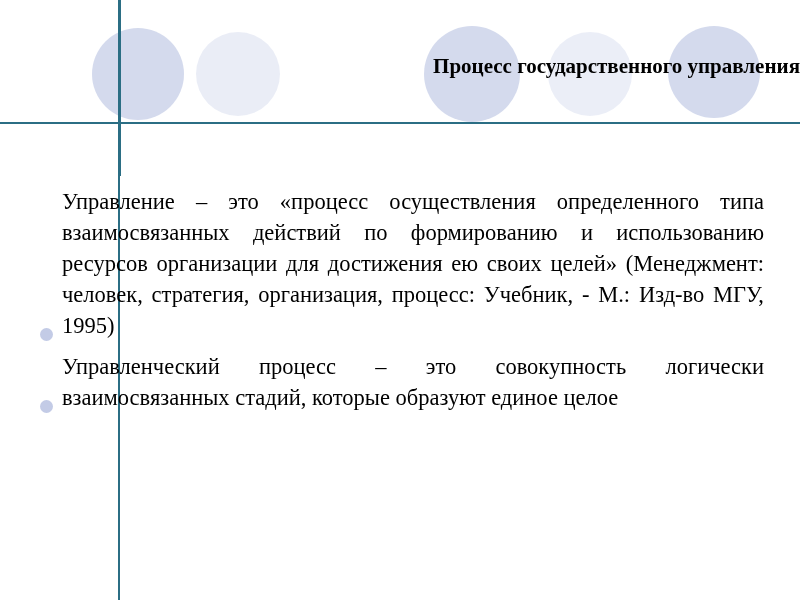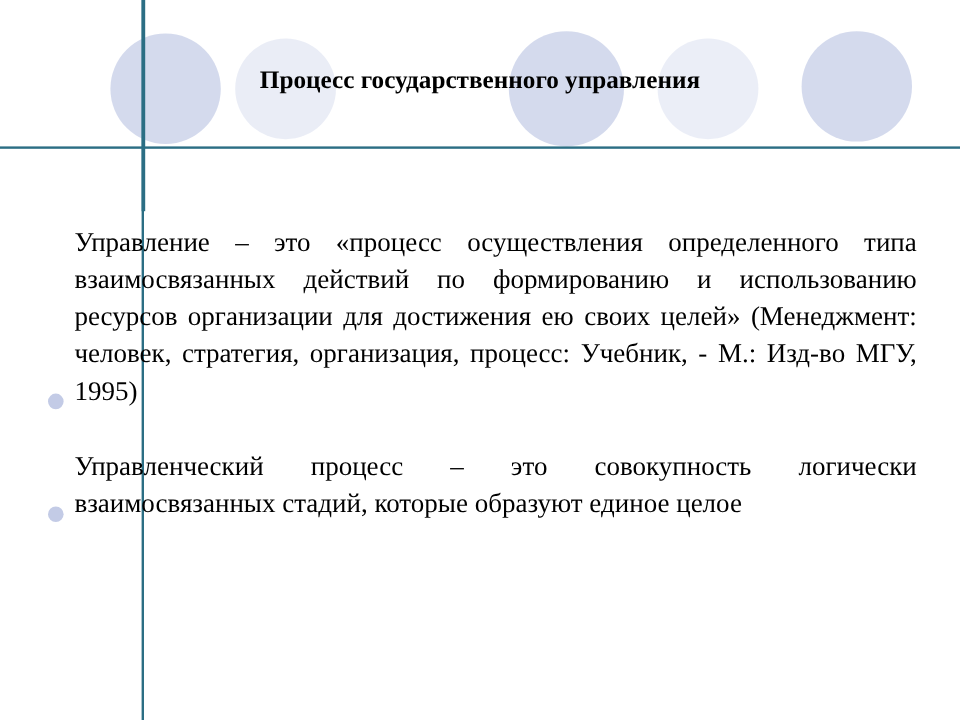--- a/index.html
+++ b/index.html
@@ -59,21 +59,21 @@
     width: 3px;
     height: 176px;
     background: #2b6e84;
   }
 
   .title {
     position: absolute;
     left: 0;
     top: 54px;
     width: 800px;
-    text-align: center;
+    text-align: right;
     font-family: "Liberation Serif", serif;
     font-weight: bold;
     font-size: 21px;
     color: #000000;
     z-index: 5;
   }
 
   .content {
     position: absolute;
     left: 36px;
@@ -103,21 +103,20 @@
     flex: 1 1 auto;
     font-family: "Liberation Serif", serif;
     font-size: 22.5px;
     line-height: 1.38;
     color: #000000;
     text-align: justify;
     text-justify: inter-word;
   }
   .bullet-text.last-left {
     text-align: justify;
-    margin-top: 22px;
   }
 </style>
 </head>
 <body>
 
 <div class="slide">
 
   <div class="circle c1"></div>
   <div class="circle c2"></div>
   <div class="circle c3"></div>

